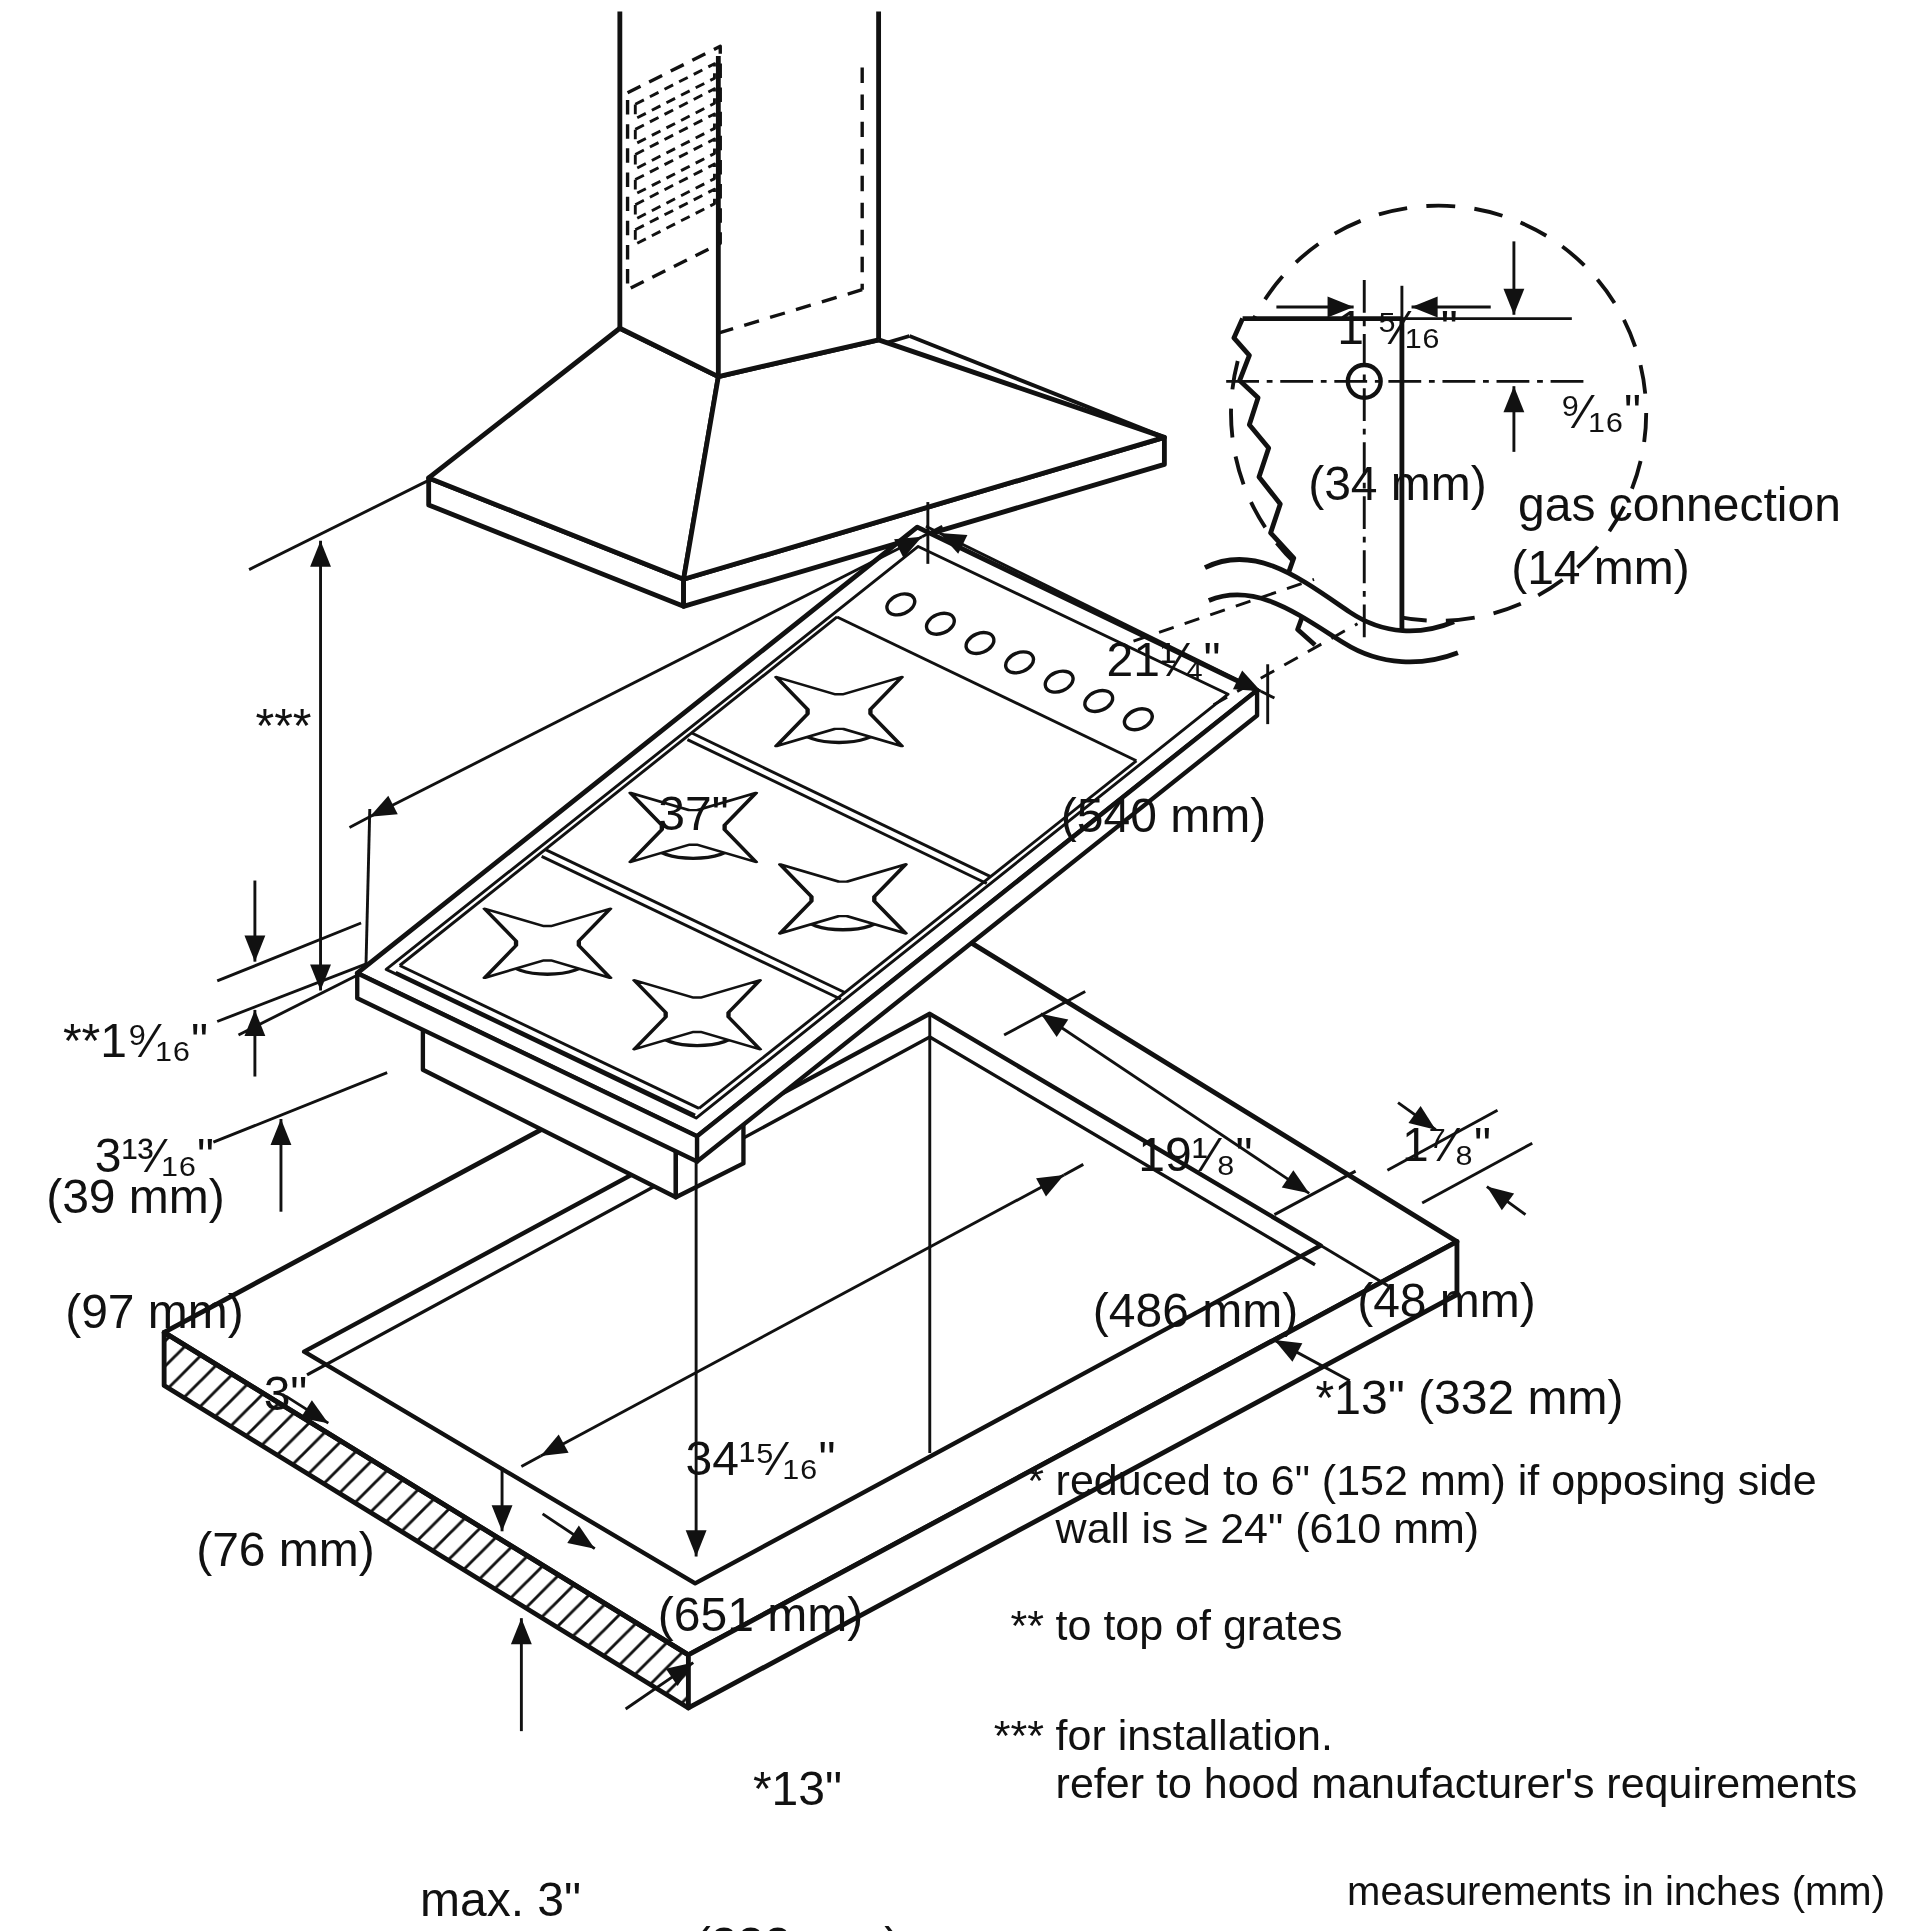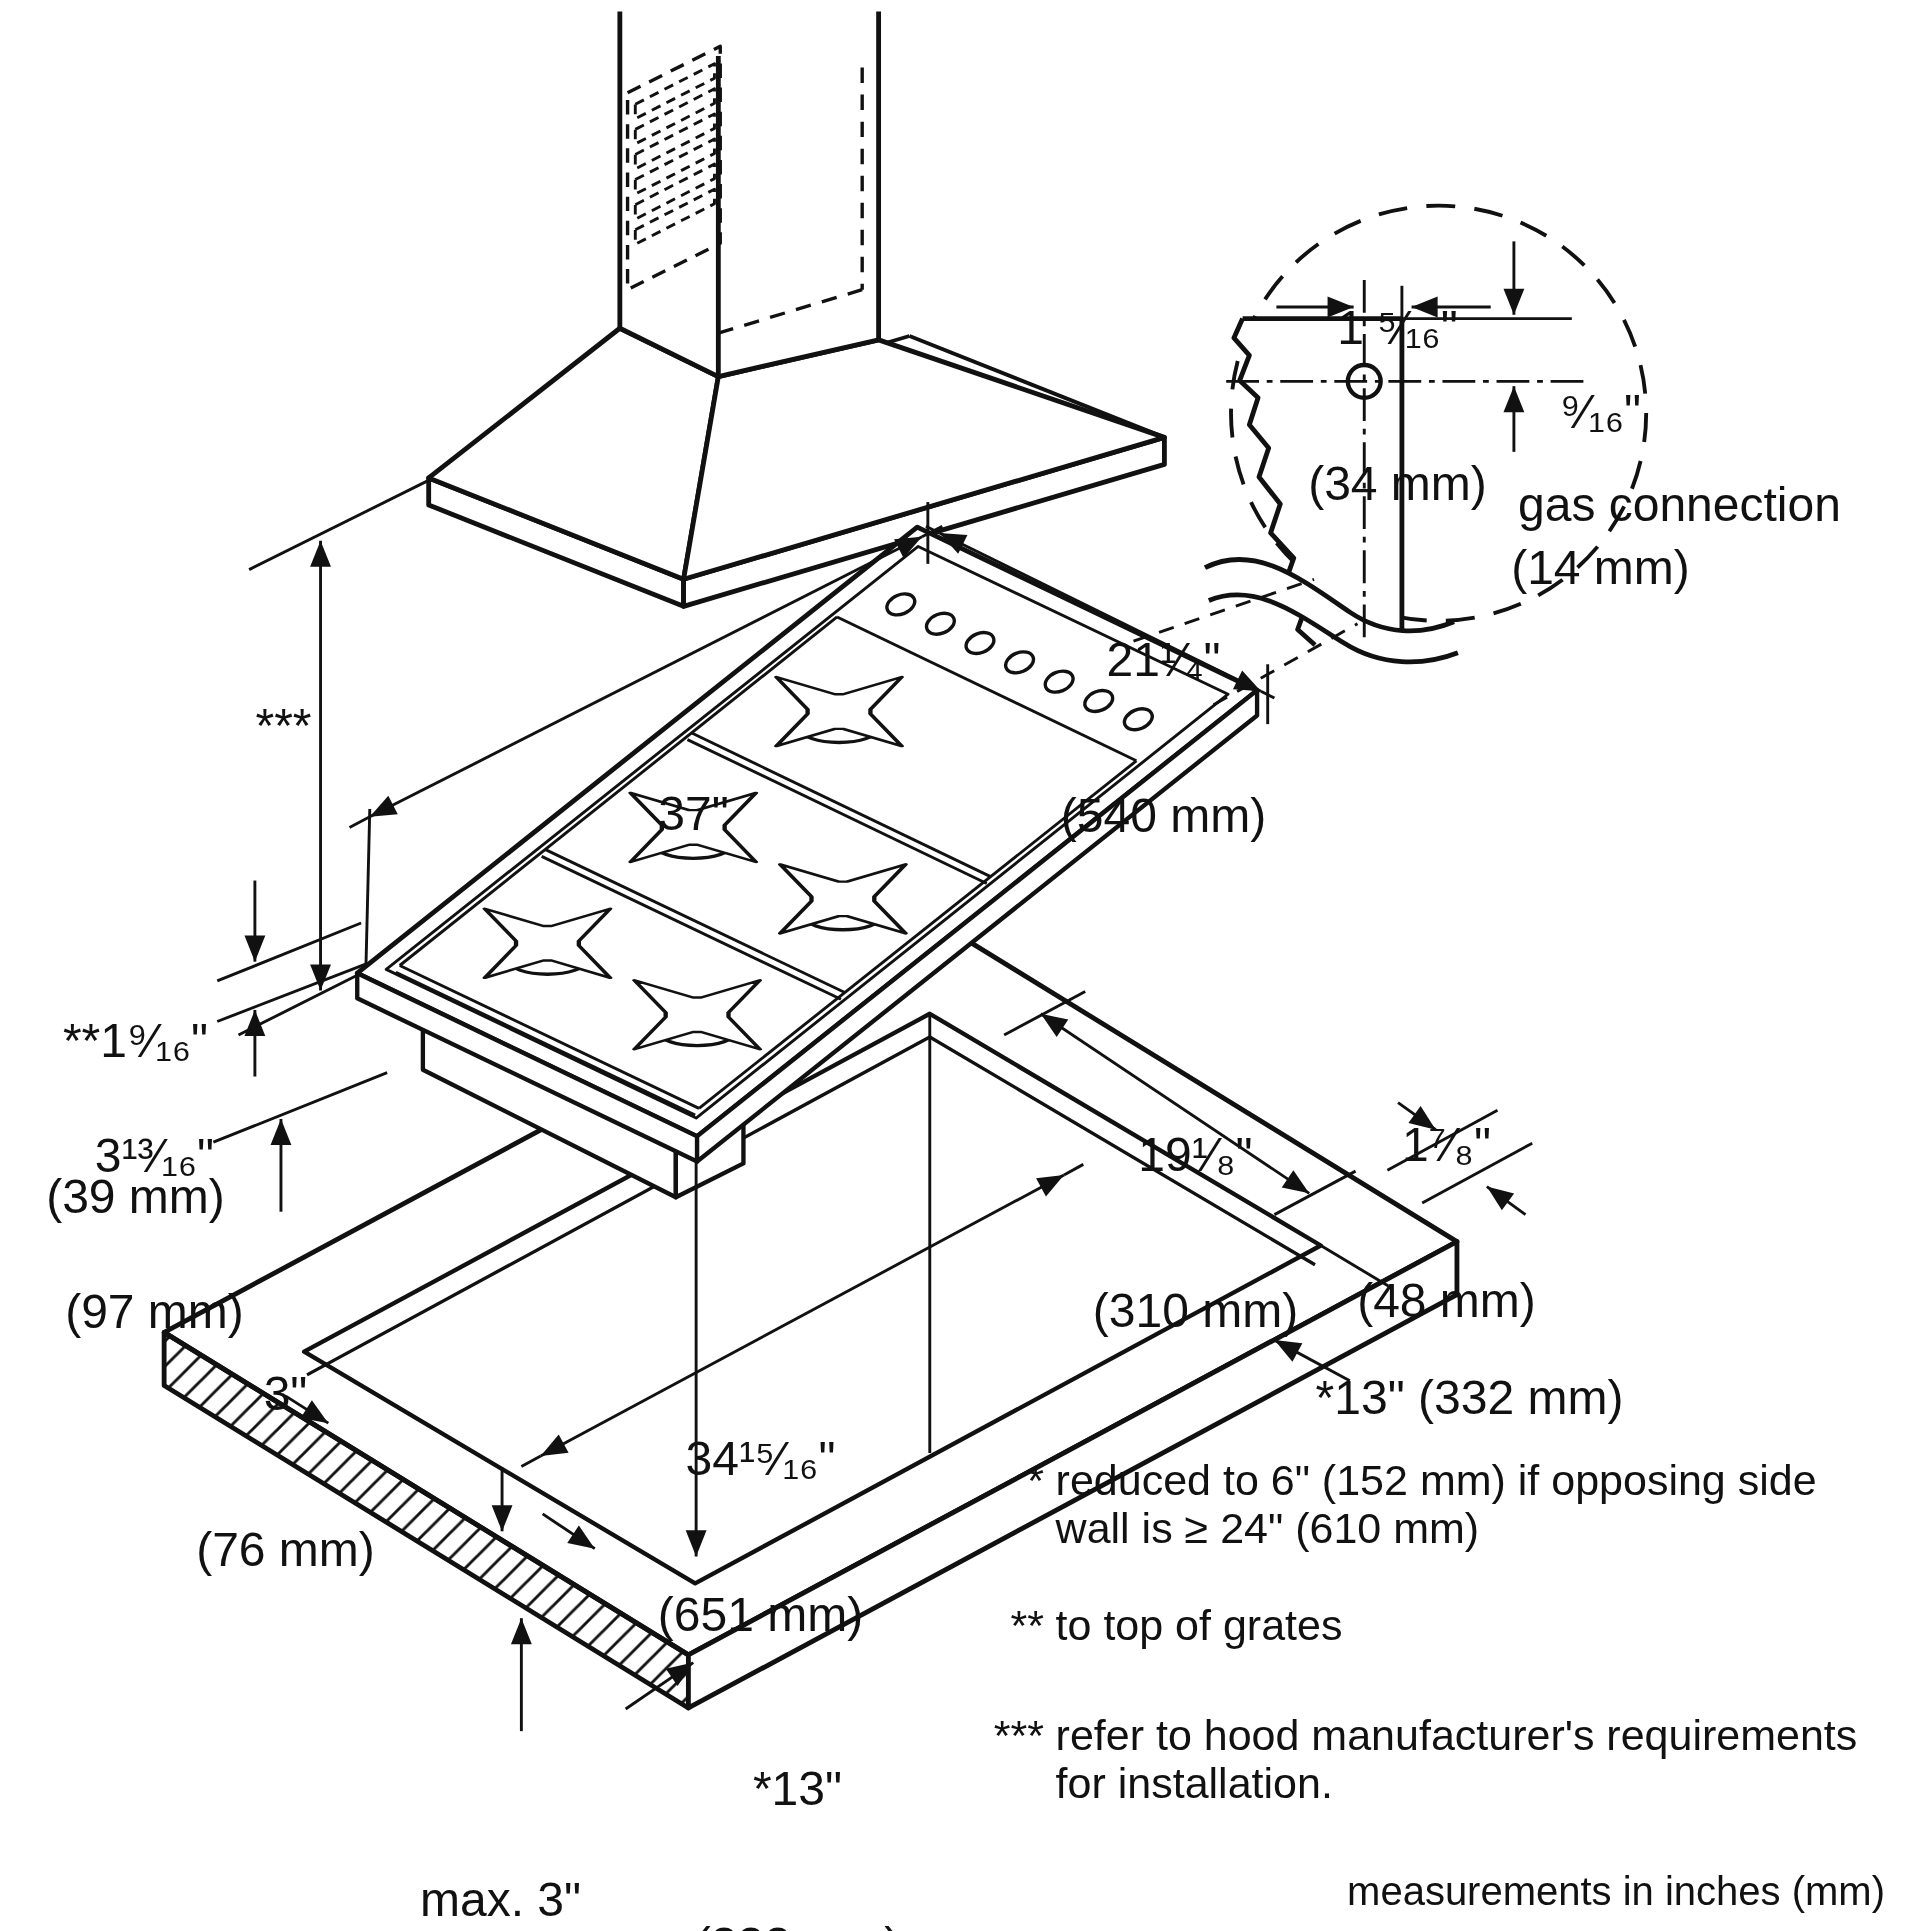--- a/index.html
+++ b/index.html
@@ -203,21 +203,21 @@
 <div class="lbl" style="left:-77px;top:911px;width:425px;">
   <div>**1⁹⁄₁₆"</div>
   <div>(39 mm)</div>
 </div>
 <div class="lbl" style="left:-58px;top:1026px;width:425px;">
   <div>3¹³⁄₁₆"</div>
   <div>(97 mm)</div>
 </div>
 <div class="lbl" style="left:983px;top:1025px;width:425px;">
   <div>19¹⁄₈"</div>
-  <div>(310 mm)</div>
+  <div>(486 mm)</div>
 </div>
 <div class="lbl" style="left:1234px;top:1015px;width:425px;">
   <div>1⁷⁄₈"</div>
   <div>(48 mm)</div>
 </div>
 <div class="lbl" style="left:73px;top:1264px;width:425px;">
   <div>3"</div>
   <div>(76 mm)</div>
 </div>
 <div class="lbl" style="left:548px;top:1329px;width:425px;">
@@ -243,20 +243,20 @@
 </div>
 <div class="note" style="top:1601px;">
   <div class="sym">**</div>
   <div>
     <div>to top of grates</div>
   </div>
 </div>
 <div class="note" style="top:1711px;">
   <div class="sym">***</div>
   <div>
+    <div>for installation.</div>
     <div>refer to hood manufacturer's requirements</div>
-    <div>for installation.</div>
   </div>
 </div>
 <div class="footer">measurements in inches (mm)</div>
 
 </div>
 
 
 </body></html>

